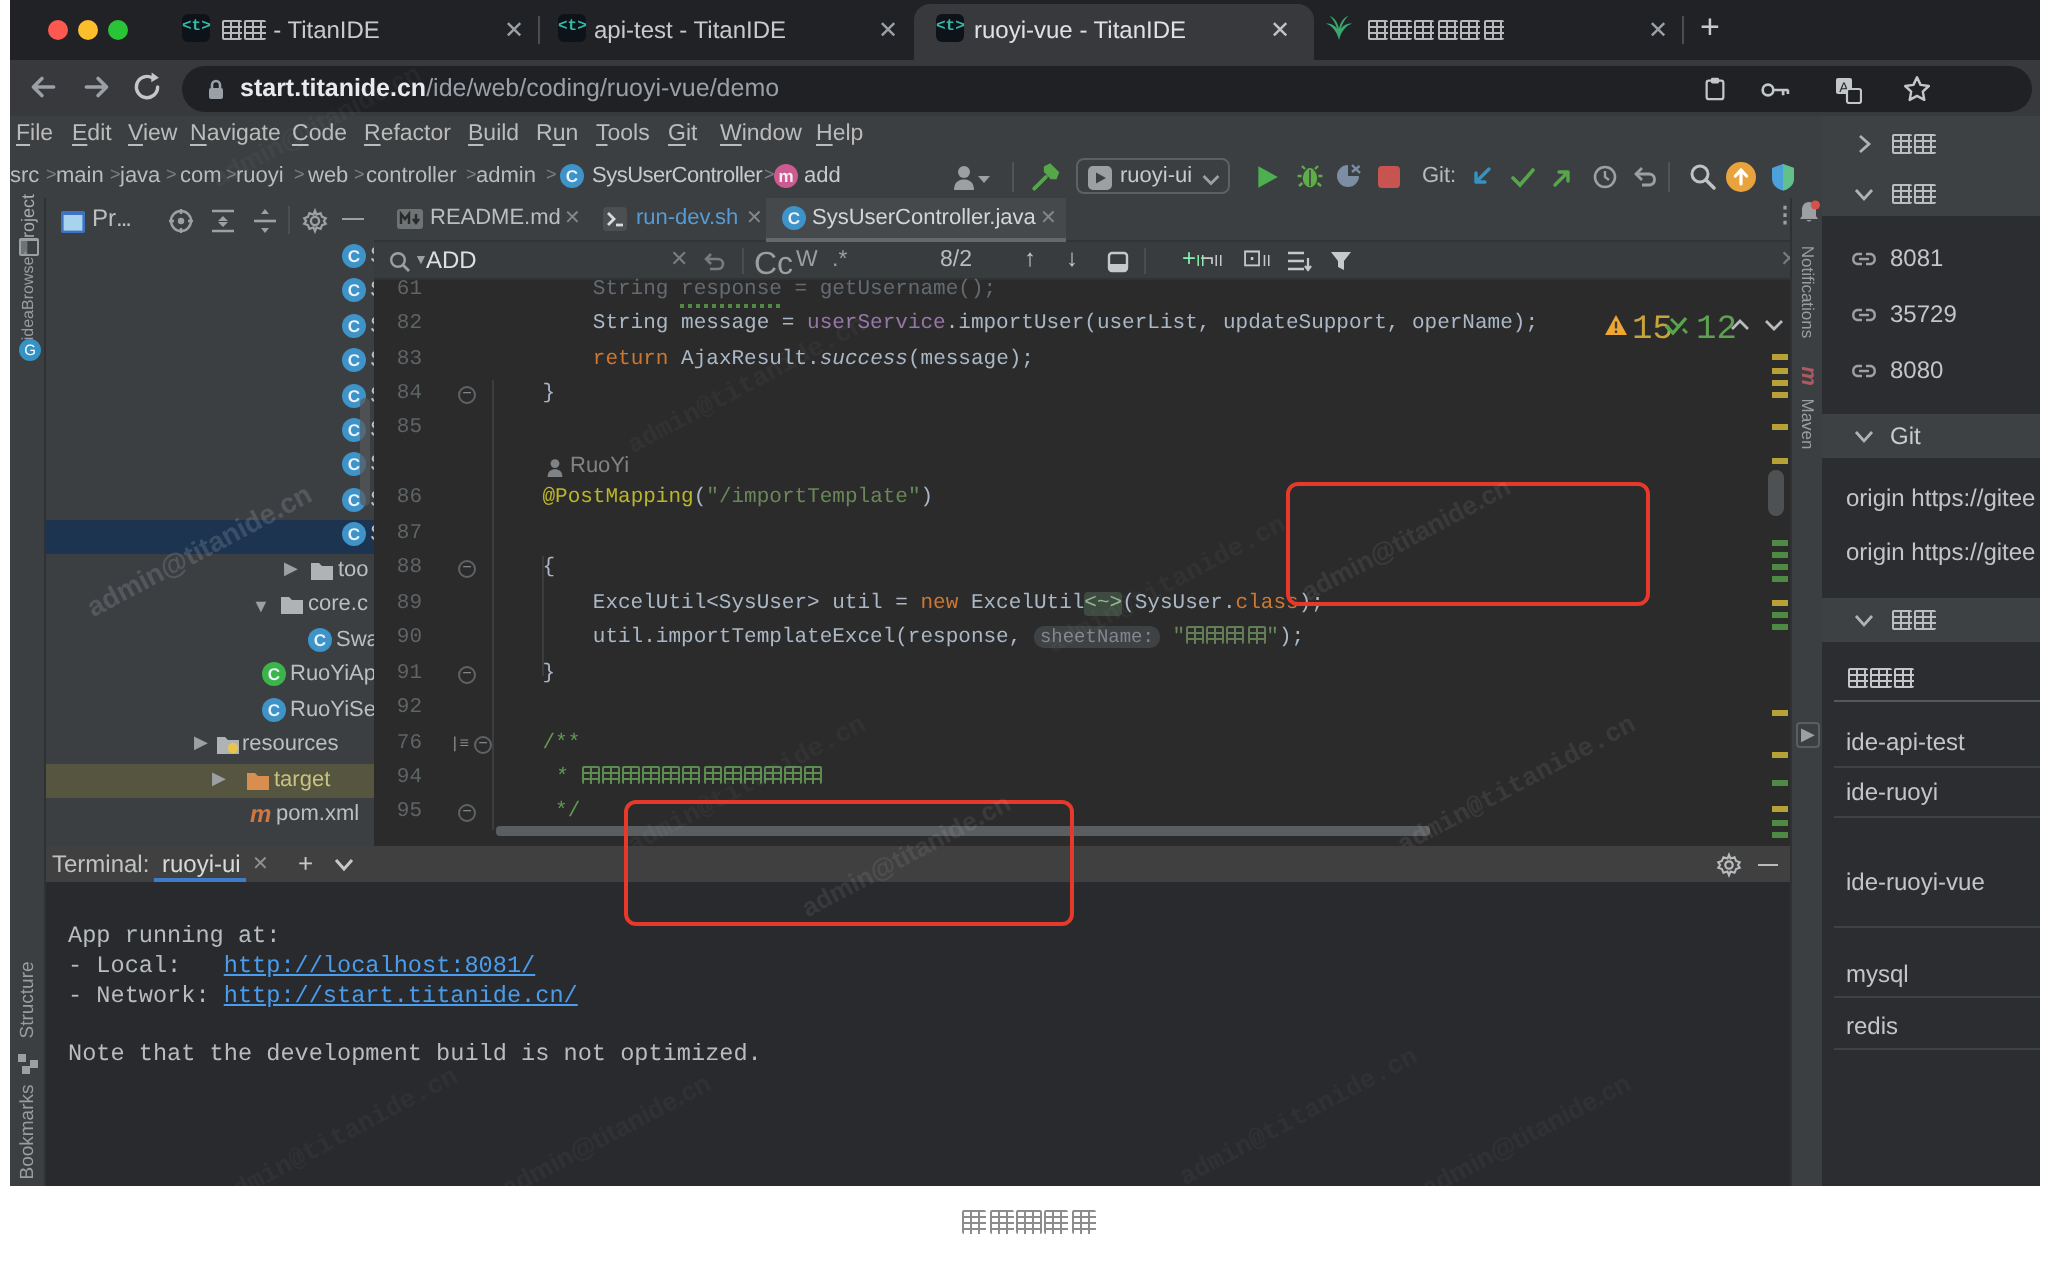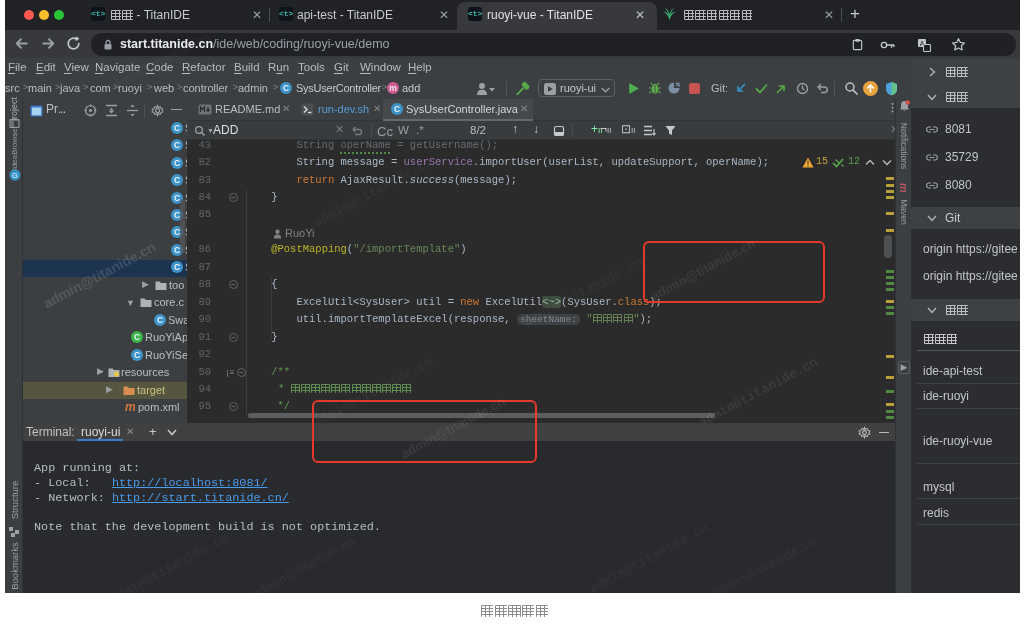--- a/index.html
+++ b/index.html
@@ -422,21 +422,21 @@
           <path d="M7.5 7.5 L10.5 10.5" stroke="#9DA0A3" stroke-width="1.4"></path>
         </svg>
       <span class="abs" style="left:20px; top:6px; color:#9DA0A3; font-size:7px;">▼</span>
       <span class="abs" style="left:26px; top:2px; color:#dcdee0; font-size:12px;">ADD</span>
       <span class="abs" style="left:148px; top:2px; color:#787c7f; font-size:11px;">✕</span>
       <svg class="abs" style="left:164px;top:3.5px" width="12" height="12" viewBox="0 0 12 12">
           <path d="M2.5 4.5 H8 A2.5 2.5 0 0 1 8 9.5 H4" stroke="#787c7f" stroke-width="1.3" fill="none"></path>
           <path d="M4.5 2 L2 4.5 L4.5 7" stroke="#787c7f" stroke-width="1.3" fill="none"></path>
         </svg>
       <div class="abs" style="left:184px; top:3px; width:1px; height:13px; background:#4a4d4f;"></div>
-      <span class="abs" style="left:190px; top:2.5px; font-size:13px;">Cc</span>
+      <span class="abs" style="left:190px; top:2.5px; font-size:16px;">Cc</span>
       <span class="abs" style="left:211px; top:2.5px; font-size:11.5px;">W</span>
       <span class="abs" style="left:229px; top:2.5px; font-size:11.5px;">.*</span>
       <span class="abs" style="left:283px; top:2.5px; color:#b9bcbe; font-size:11.5px;">8/2</span>
       <span class="abs" style="left:325px; top:1px; color:#c6c8ca; font-size:12px;">↑</span>
       <span class="abs" style="left:346px; top:1px; color:#c6c8ca; font-size:12px;">↓</span>
       <svg class="abs" style="left:366px;top:3.5px" width="12" height="12" viewBox="0 0 12 12">
           <rect x="1.5" y="1.5" width="9" height="9" rx="1.5" stroke="#c6c8ca" stroke-width="1.2" fill="none"></rect>
           <rect x="1.5" y="7" width="9" height="3.5" fill="#c6c8ca"></rect>
         </svg>
       <div class="abs" style="left:385px; top:3px; width:1px; height:13px; background:#4a4d4f;"></div>
@@ -449,36 +449,36 @@
         </svg>
       <svg class="abs" style="left:477px;top:3px" width="13" height="13" viewBox="0 0 13 13">
           <path d="M1.5 2 H11.5 L8 6.5 V11 L5 9.5 V6.5 Z" fill="#c6c8ca"></path>
         </svg>
       <span class="abs" style="left:703px; top:2px; color:#787c7f; font-size:11px;">✕</span>
     </div>
     <div id="ecode">
 
       <div class="abs" style="left:59px; top:50px; width:1px; height:225px; background:#3d3d3d;"></div>
       <div class="abs" style="left:84px; top:138px; width:1px; height:60px; background:#3d3d3d;"></div>
-      <div class="ln" style="left:-4px; top:-1px;">43</div>
+      <div class="ln" style="left:-4px; top:-1px;">61</div>
       <div class="ln" style="left:-4px; top:16px;">82</div>
       <div class="ln" style="left:-4px; top:34px;">83</div>
       <div class="ln" style="left:-4px; top:51px;">84</div>
       <div class="ln" style="left:-4px; top:68px;">85</div>
       <div class="ln" style="left:-4px; top:103px;">86</div>
       <div class="ln" style="left:-4px; top:121px;">87</div>
       <div class="ln" style="left:-4px; top:138px;">88</div>
       <div class="ln" style="left:-4px; top:156px;">89</div>
       <div class="ln" style="left:-4px; top:173px;">90</div>
       <div class="ln" style="left:-4px; top:191px;">91</div>
       <div class="ln" style="left:-4px; top:208px;">92</div>
-      <div class="ln" style="left:-4px; top:226px;">50</div>
+      <div class="ln" style="left:-4px; top:226px;">76</div>
       <div class="ln" style="left:-4px; top:243px;">94</div>
       <div class="ln" style="left:-4px; top:260px;">95</div>
-      <div class="cl" style="left:59px; top:-1px;"><span style="opacity:.45">        String operName = getUsername();</span></div>
+      <div class="cl" style="left:59px; top:-1px;"><span style="opacity:.45">        String response = getUsername();</span></div>
       <div class="cl" style="left:59px; top:16px;">        String message = <span class="fld">userService</span>.importUser(userList, updateSupport, operName);</div>
       <div class="cl" style="left:59px; top:34px;">        <span class="kw">return</span> AjaxResult.<i>success</i>(message);</div>
       <div class="cl" style="left:59px; top:51px;">    }</div>
       <div class="cl" style="left:59px; top:103px;">    <span class="an">@PostMapping</span>(<span class="st">"/importTemplate"</span>)</div>
       <div class="cl" style="left:59px; top:138px;">    {</div>
       <div class="cl" style="left:59px; top:173px;">        util.importTemplateExcel(response, <span style="background:#3e4245;color:#83878d;border-radius:5px;font-size:9.5px;padding:0 3px">sheetName:</span> <span class="st">"<span class="cj"></span><span class="cj"></span><span class="cj"></span><span class="cj"></span>"</span>);</div>
       <div class="cl" style="left:59px; top:156px;">        ExcelUtil&lt;SysUser&gt; util = <span class="kw">new</span> ExcelUtil<span style="background:#3e4b41;color:#91b791;border-radius:2px">&lt;~&gt;</span>(SysUser.<span class="kw">class</span>);</div>
       <div class="cl" style="left:59px; top:191px;">    }</div>
       <div class="cl" style="left:59px; top:226px;">    <span class="doc">/**</span></div>
       <div class="cl" style="left:59px; top:243px;">     <span class="doc"><i>* <span class="cj"></span><span class="cj"></span><span class="cj"></span><span class="cj"></span><span class="cj"></span><span class="cj"></span><span class="cj"></span><span class="cj"></span><span class="cj"></span><span class="cj"></span><span class="cj"></span><span class="cj"></span></i></span></div>
@@ -488,21 +488,21 @@
             <path d="M0.8 9.5 C0.8 6.5 2.5 5.6 4.5 5.6 C6.5 5.6 8.2 6.5 8.2 9.5 Z" fill="#808386"></path>
           </svg><span style="margin-left:12px">RuoYi</span></div>
       <div class="fold" style="left:42px; top:53px;">−</div>
       <div class="fold" style="left:42px; top:140px;">−</div>
       <div class="fold" style="left:42px; top:193px;">−</div>
       <div class="fold" style="left:42px; top:262px;">−</div>
       <div class="abs" style="left:38px; top:228px; color:#8b8f92; font-size:8px;">|≡</div>
         <div class="fold" style="left:50px; top:228px;">−</div>
       <div class="abs" style="left:153px; top:12px; width:51px; height:2px; background:repeating-linear-gradient(90deg,#4f8a43 0 2px,transparent 2px 4px);"></div>
 
-      <div class="abs" style="left:615px; top:15px; width:90px; height:16px; font-size:10px; color:#b9bcbe;font-family:Liberation Mono, monospace;">
+      <div class="abs" style="left:615px; top:15px; width:90px; height:16px; font-size:17px; color:#b9bcbe;font-family:Liberation Mono, monospace;">
         <svg class="abs" style="left:0;top:2px" width="12" height="11" viewBox="0 0 12 11">
             <path d="M6 0.5 L11.5 10.5 H0.5 Z" fill="#f0a732"></path>
             <path d="M6 3.8 V7.2 M6 8.3 V9.5" stroke="#3c3f41" stroke-width="1.2"></path>
           </svg>
         <span class="abs" style="left:14px; top:1px; color:#c7a33c;">15</span>
         <svg class="abs" style="left:30px;top:3px" width="13" height="10" viewBox="0 0 13 10">
             <path d="M1 5 L4.5 8.5 L11 1" stroke="#57a64a" stroke-width="1.7" fill="none"></path>
             <path d="M3.5 1.5 L7.5 5.5 M9.5 6.5 L11.5 8.5" stroke="#57a64a" stroke-width="1.4" fill="none"></path>
           </svg>
         <span class="abs" style="left:46px; top:1px; color:#5fa152;">12</span>

